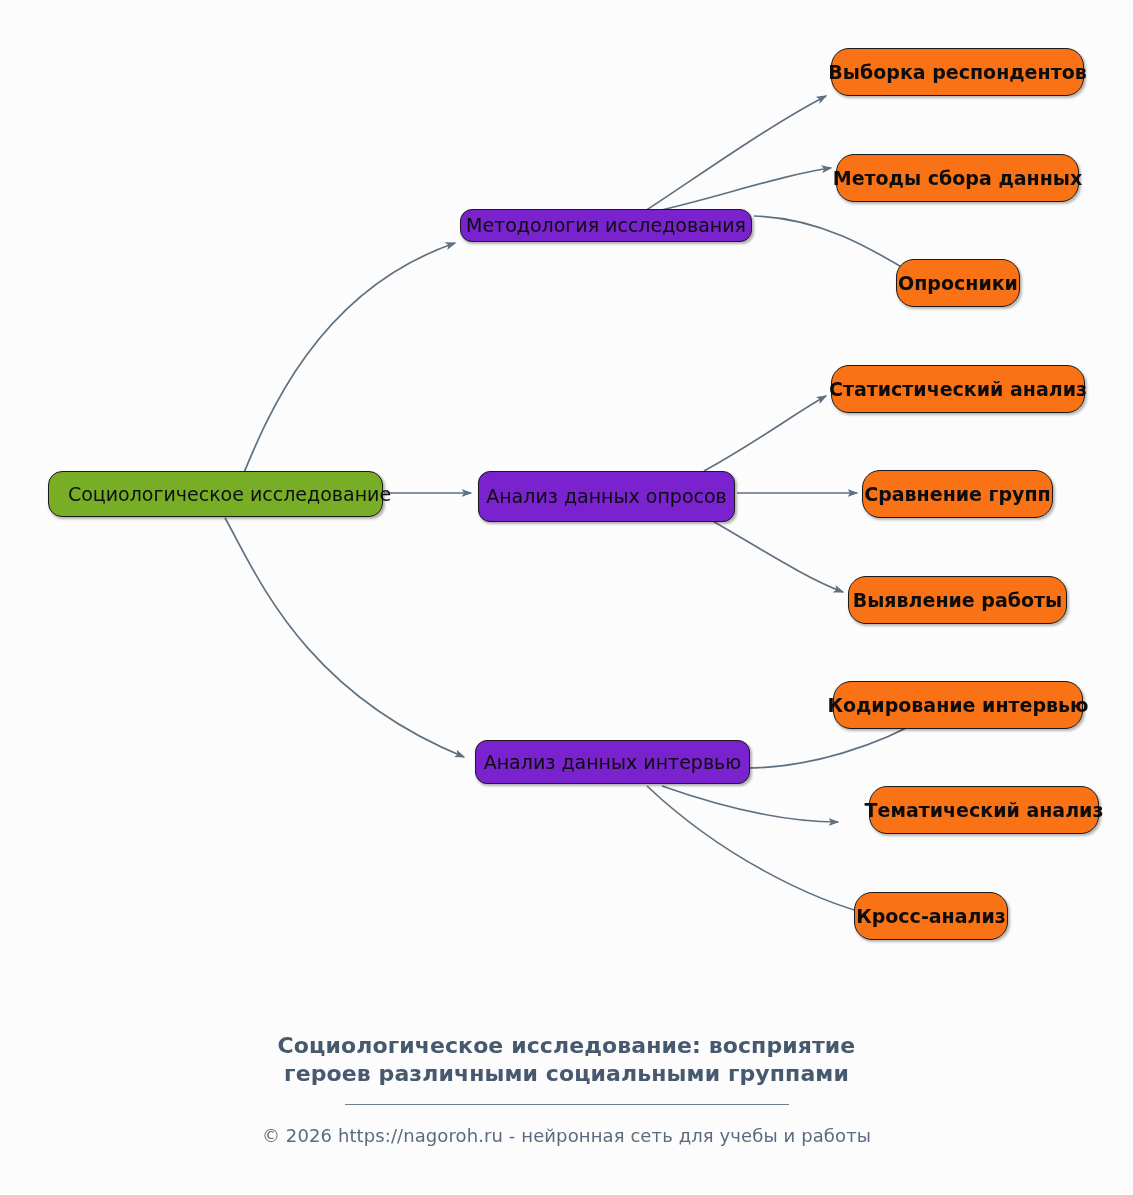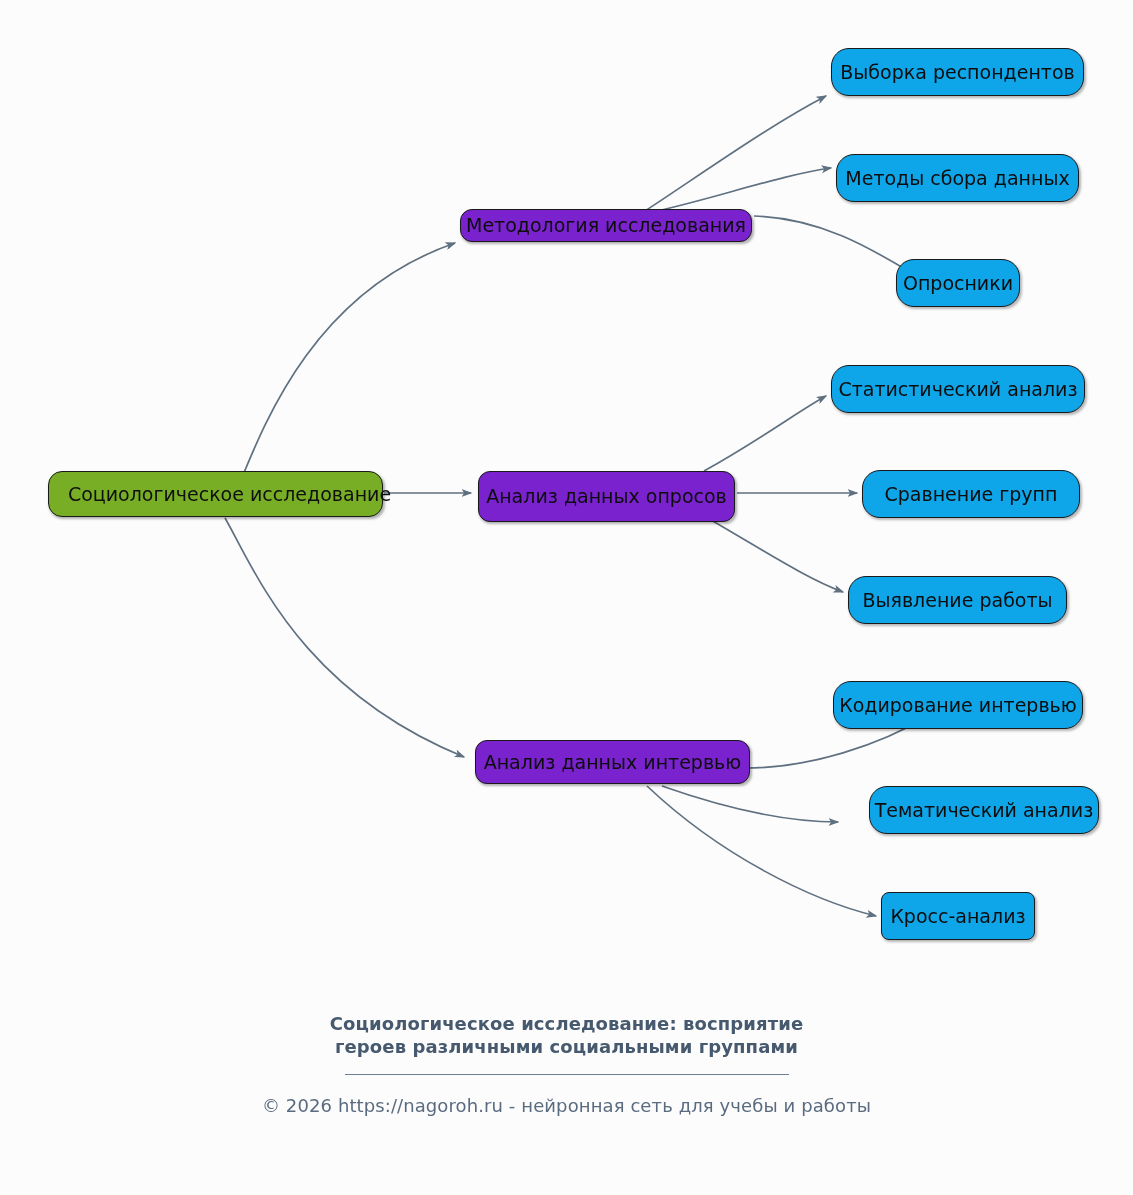--- a/index.html
+++ b/index.html
@@ -54,42 +54,44 @@
   .node-branch {
     background: #7922ce;
     border: 1.6px solid #1a1a1a;
     border-radius: 12px;
     color: #0d0d0d;
     font-size: 19px;
     box-shadow: 1.5px 2px 2.5px rgba(0,0,0,0.30);
   }
 
   .node-leaf {
-    background: #0ea5e9;
+    background: #f97316;
     border: 1.6px solid #1a1a1a;
     border-radius: 18px;
     color: #0d0d0d;
     font-size: 19px;
     box-shadow: 1.5px 2px 2.5px rgba(0,0,0,0.28);
+    font-weight: bold;
   }
 
   #footer {
     position: absolute;
     left: 0;
     top: 1012px;
     width: 1133px;
     text-align: center;
   }
 
   #footer-title {
-    font-size: 18px;
+    font-size: 22px;
     font-weight: bold;
     color: #46596e;
     line-height: 1.28;
     letter-spacing: 0.1px;
+    margin-top: 20px;
   }
 
   #footer-rule {
     width: 444px;
     height: 0;
     margin: 16px auto 0 auto;
     border-top: 1.4px solid #6d7f91;
   }
 
   #footer-copyright {
@@ -141,36 +143,36 @@
       </div>
       <div class="node node-leaf" style="left: 896px; top: 259px; width: 124px; height: 48px;">
         <span>Опросники</span>
       </div>
       <div class="node node-branch" style="left: 478px; top: 471px; width: 257px; height: 51px;">
         <span>Анализ данных опросов</span>
       </div>
       <div class="node node-leaf" style="left: 831px; top: 365px; width: 254px; height: 48px;">
         <span>Статистический анализ</span>
       </div>
-      <div class="node node-leaf" style="left: 862px; top: 470px; width: 218px; height: 48px;">
+      <div class="node node-leaf" style="left: 862px; top: 470px; width: 191px; height: 48px;">
         <span>Сравнение групп</span>
       </div>
       <div class="node node-leaf" style="left: 848px; top: 576px; width: 219px; height: 48px;">
         <span>Выявление работы</span>
       </div>
       <div class="node node-branch" style="left: 475px; top: 740px; width: 275px; height: 44px;">
         <span>Анализ данных интервью</span>
       </div>
       <div class="node node-leaf" style="left: 833px; top: 681px; width: 250px; height: 48px; border-radius: 18px;">
         <span>Кодирование интервью</span>
       </div>
       <div class="node node-leaf" style="left: 843px; top: 786px; width: 230px; height: 48px; margin-left: 26px;">
         <span>Тематический анализ</span>
       </div>
-      <div class="node node-leaf" style="left: 881px; top: 892px; width: 154px; height: 48px; border-radius: 8px;">
+      <div class="node node-leaf" style="left: 854px; top: 892px; width: 154px; height: 48px;">
         <span>Кросс-анализ</span>
       </div>
     </div>
 
 </div>
 
 <div id="footer">
   <div id="footer-title">
     <div>Социологическое исследование: восприятие</div>
     <div>героев различными социальными группами</div>

